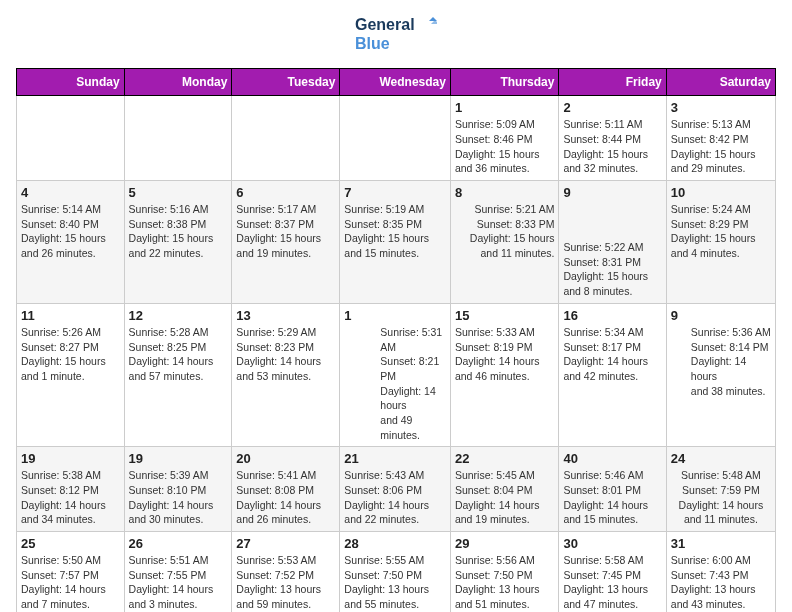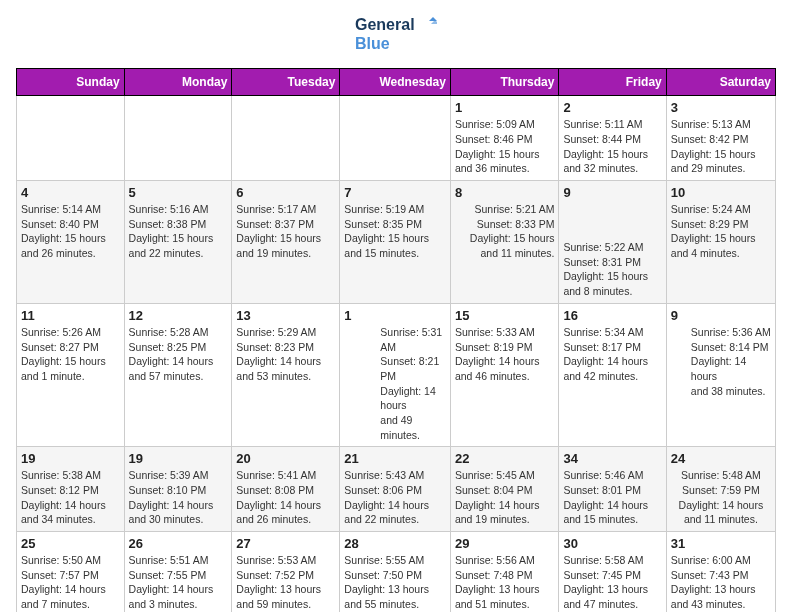--- a/index.html
+++ b/index.html
@@ -266,21 +266,21 @@
 and 22 minutes.</div>
         </td>
         <td>
           <div class="day-number">22</div>
           <div class="day-info" style="white-space: pre-line;">Sunrise: 5:45 AM
 Sunset: 8:04 PM
 Daylight: 14 hours
 and 19 minutes.</div>
         </td>
         <td>
-          <div class="day-number">34</div>
+          <div class="day-number">40</div>
           <div class="day-info" style="white-space: pre-line;">Sunrise: 5:46 AM
 Sunset: 8:01 PM
 Daylight: 14 hours
 and 15 minutes.</div>
         </td>
         <td>
           <div class="day-number">24</div>
           <div class="day-info" style="white-space: pre-line; text-align: center;">Sunrise: 5:48 AM
 Sunset: 7:59 PM
 Daylight: 14 hours
@@ -312,21 +312,21 @@
         <td>
           <div class="day-number">28</div>
           <div class="day-info" style="white-space: pre-line;">Sunrise: 5:55 AM
 Sunset: 7:50 PM
 Daylight: 13 hours
 and 55 minutes.</div>
         </td>
         <td>
           <div class="day-number">29</div>
           <div class="day-info" style="white-space: pre-line;">Sunrise: 5:56 AM
-Sunset: 7:48 PM
+Sunset: 7:50 PM
 Daylight: 13 hours
 and 51 minutes.</div>
         </td>
         <td>
           <div class="day-number">30</div>
           <div class="day-info" style="white-space: pre-line;">Sunrise: 5:58 AM
 Sunset: 7:45 PM
 Daylight: 13 hours
 and 47 minutes.</div>
         </td>

